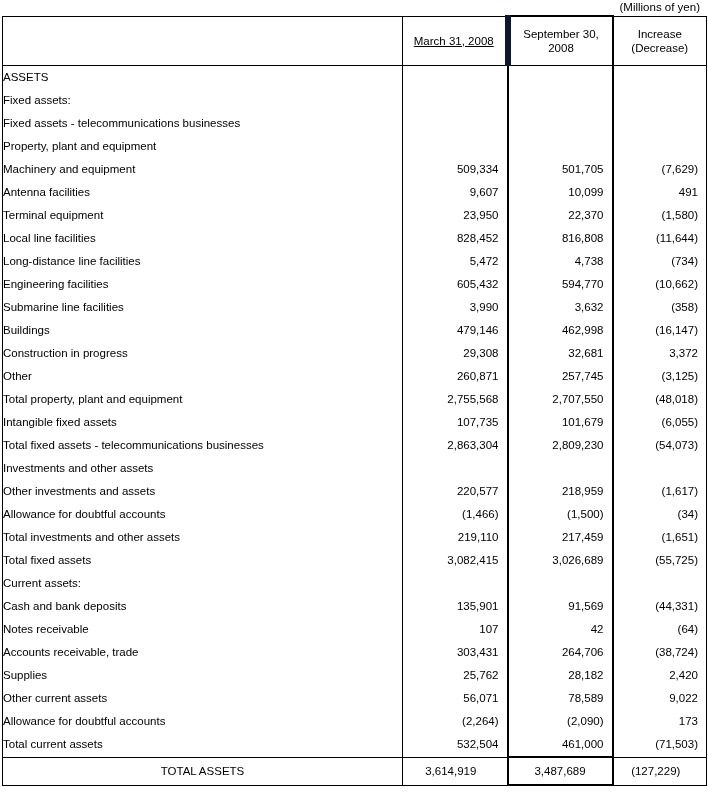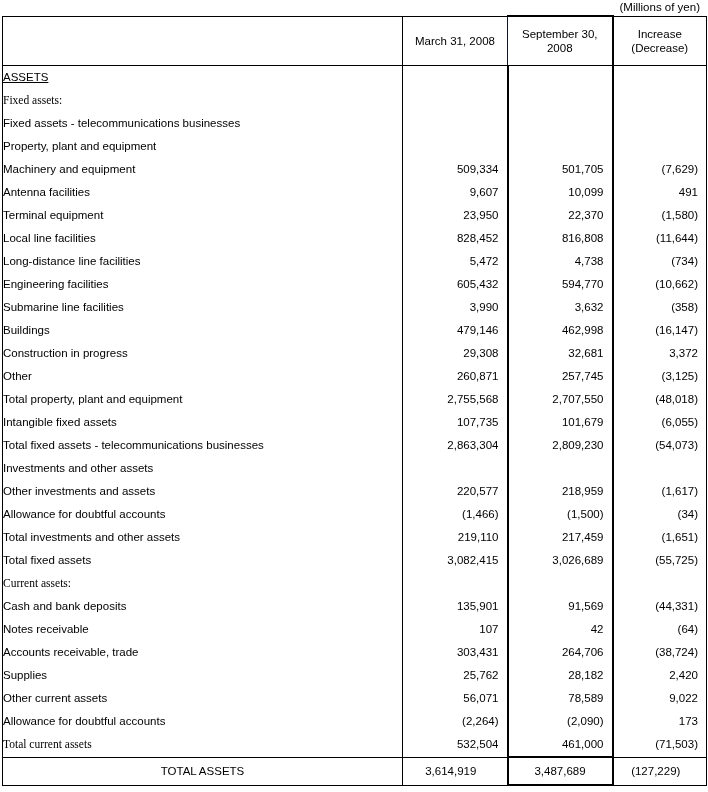--- a/index.html
+++ b/index.html
@@ -63,21 +63,21 @@
 
   
   .hdr-row td {
     height: 48px;
     border-bottom: 1px solid #000;
     font-size: 11.5px;
     line-height: 14px;
     text-align: center;
   }
   .hdr-row td.h-label { border-right: 1px solid #000; }
-  .hdr-row td.h-mar   { border-right: 1px solid #0f172a; }
+  .hdr-row td.h-mar   { border-right: 6px solid #0f172a; text-decoration: underline; }
   .hdr-row td.h-sep   { border-right: 2px solid #000; border-top: 2px solid #000; }
   .hdr-row td.h-inc   { }
 
   
   .row td {
     height: 23px;
     font-size: 11.5px;
     line-height: 23px;
     white-space: nowrap;
     overflow: hidden;
@@ -97,26 +97,26 @@
   
   .row.rule-below td { border-bottom: 1px solid #000; }
   .row.rule-below td.n-sep { border-bottom: 2px solid #000; padding-left: 27px; }
 
   
   .row.grand td { height: 26px; line-height: 26px; text-align: center; }
   .row.grand td.n-sep { border-bottom: 2px solid #000; padding-left: 8px; }
 
   
   .i0 { padding-left: 8px; }
-  .i1 { padding-left: 19px; font-family: Liberation Serif, serif; }
+  .i1 { padding-left: 19px; }
   .i2 { padding-left: 30px; }
   .i3 { padding-left: 41px; }
   .i4 { padding-left: 54px; }
 
-  .underline { text-decoration: underline; }
+  .underline { }
 </style>
 </head>
 <body>
 
 <div class="page">
 
   <div class="units-caption">(Millions of yen)</div>
 
   <table class="sheet">
     <colgroup>

